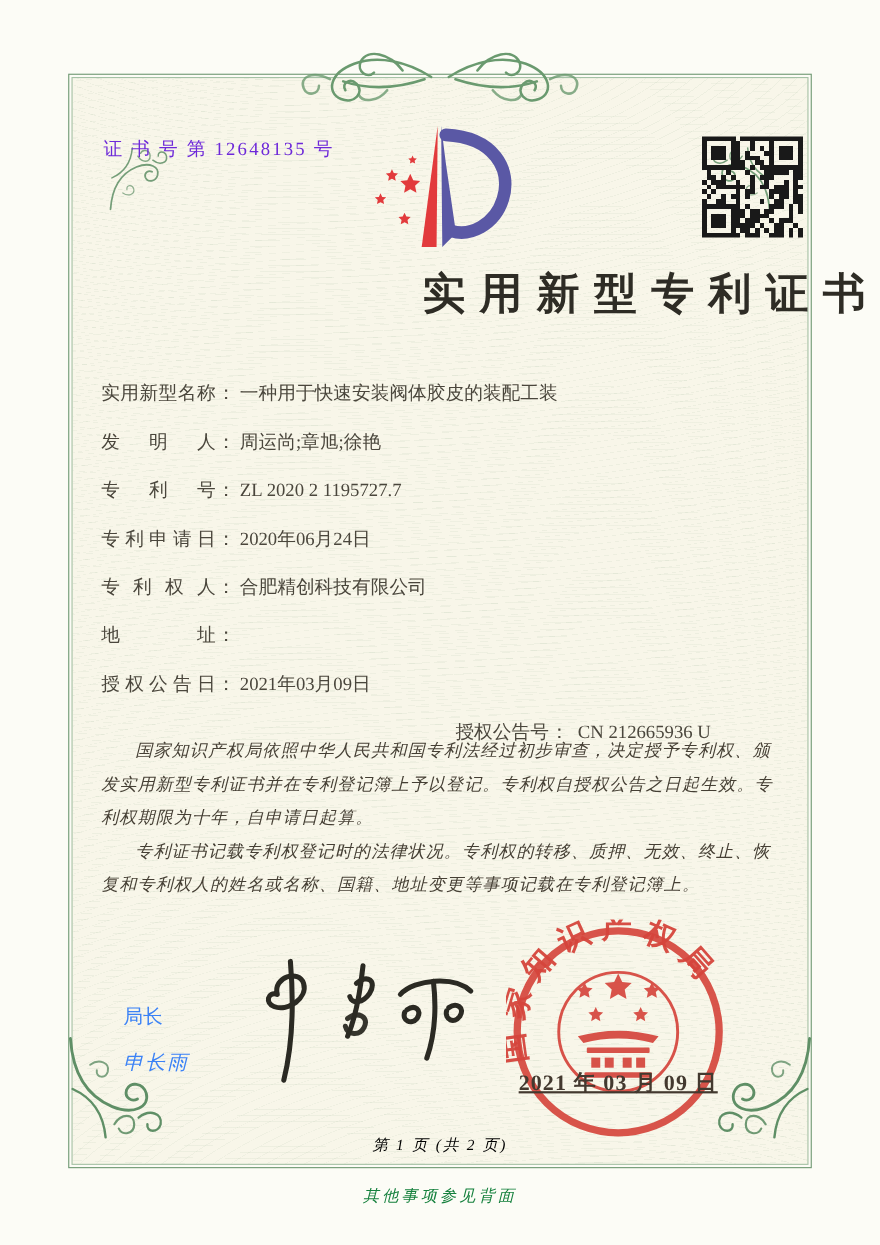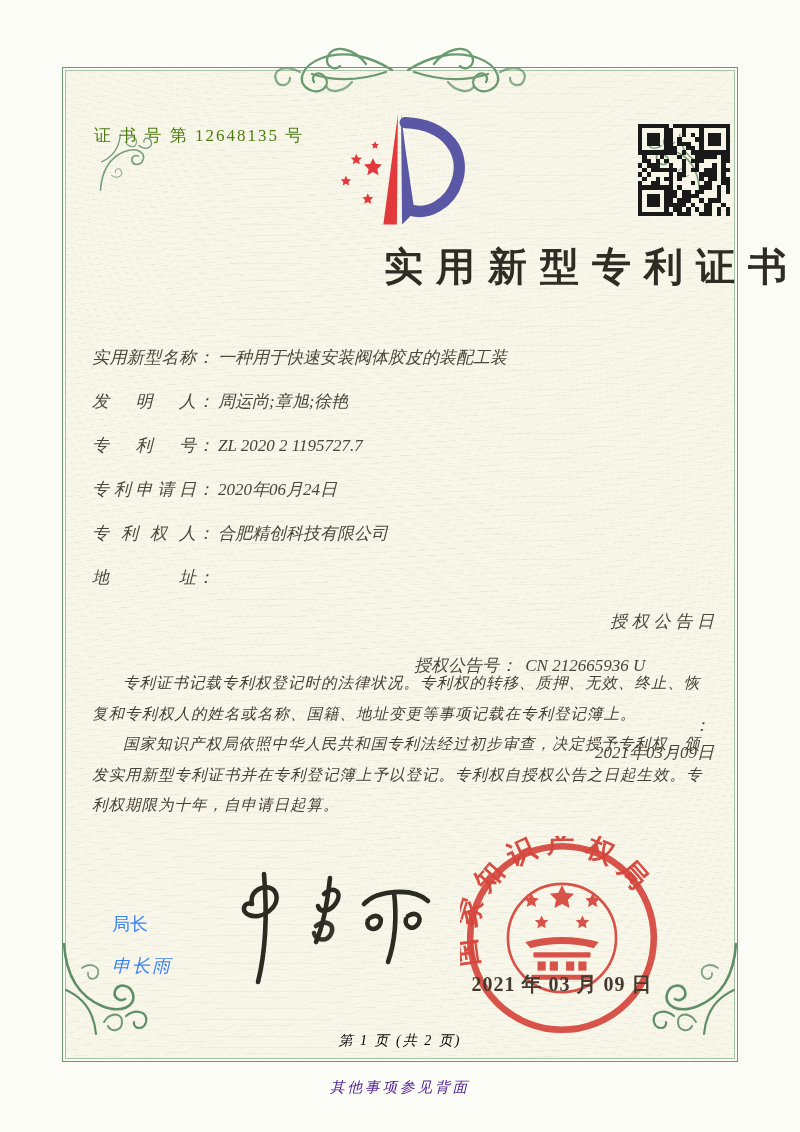--- a/index.html
+++ b/index.html
@@ -21,65 +21,65 @@
     background:
       repeating-radial-gradient(900px 420px at 30% -10%, rgba(128,162,128,.09) 0 1px, transparent 1px 12px),
       repeating-radial-gradient(950px 460px at 72% 112%, rgba(128,162,128,.08) 0 1px, transparent 1px 13px),
       #f8f6e9;
   }
   
   .ornaments{position:absolute;inset:0;pointer-events:none;}
   
   .cert-no{
     position:absolute;left:94px;top:124px;
-    font-size:17px;letter-spacing:2px;color:#4d7c0f;
+    font-size:17px;letter-spacing:2px;color:#6d28d9;
   }
   .logo{position:absolute;left:322px;top:106px;width:156px;height:130px;}
   .qr{position:absolute;left:638px;top:124px;width:92px;height:92px;}
   .qr svg{width:100%;height:100%;}
   .title{
     position:absolute;left:0;right:0;top:240px;text-align:right;
     font-size:39px;font-weight:700;letter-spacing:13px;color:#2e2c25;
   }
   
   .fields{position:absolute;left:92px;top:344px;width:622px;font-size:17px;color:#4a463c;}
-  .frow{margin-bottom:17px;line-height:27px;display:flex;align-items:flex-end;font-style:italic;}
+  .frow{margin-bottom:17px;line-height:27px;display:flex;align-items:center;}
   .flabel{
     display:inline-block;width:104px;flex:0 0 104px;
     text-align:justify;text-align-last:justify;color:#4a463c;
   }
   .fcolon{display:inline-block;margin:0 4px 0 1px;}
   .fvalue{display:inline-block;max-width:486px;}
-  .grant-row{position:relative;flex-direction:column;}
+  .grant-row{position:relative;}
   .grant-second{position:absolute;left:322px;top:0;white-space:nowrap;margin-top:44px;}
   
   .body-text{
     position:absolute;left:92px;top:668px;width:620px;
     font-size:15.5px;line-height:30.5px;font-style:italic;color:#453f34;
   }
   .body-text p{margin:0;text-indent:2em;letter-spacing:1px;}
   
   .signer{position:absolute;left:112px;top:912px;font-size:18px;color:#3b82f6;}
   .signer .line2{margin-top:18px;letter-spacing:2px;font-style:italic;}
   .signature{position:absolute;left:212px;top:868px;width:240px;height:125px;}
   
   .seal{position:absolute;left:460px;top:836px;width:204px;height:204px;}
   .seal svg{width:100%;height:100%;}
   .seal-date{
     position:absolute;left:452px;top:971px;width:220px;text-align:center;
-    font-size:20px;letter-spacing:1px;color:#43392f;font-weight:600;
+    font-size:20px;letter-spacing:1px;color:#43392f;font-weight:600;text-decoration:underline;
   }
   
   .page-footer{
     position:absolute;left:0;right:0;top:1032px;text-align:center;
     font-size:14px;font-style:italic;color:#000000;letter-spacing:2px;
   }
   .back-note{
     position:absolute;left:0;right:0;top:1078px;text-align:center;
-    font-size:14.5px;font-style:italic;color:#4c1d95;letter-spacing:3px;
+    font-size:14.5px;font-style:italic;color:#15803d;letter-spacing:3px;
   }
 </style>
 </head>
 <body>
 
 <div class="page">
 
   <div class="frame-outer">
     <div class="frame-inner"></div>
   </div>
@@ -425,22 +425,22 @@
         <span class="fcolon">：</span>
       <span class="fvalue">2021年03月09日</span>
       <span class="grant-second">
         <span>授权公告号</span><span class="fcolon">：</span>
         <span>CN 212665936 U</span>
       </span>
     </div>
   </div>
 
   <div class="body-text">
+    <p>国家知识产权局依照中华人民共和国专利法经过初步审查，决定授予专利权、颁发实用新型专利证书并在专利登记簿上予以登记。专利权自授权公告之日起生效。专利权期限为十年，自申请日起算。</p>
     <p>专利证书记载专利权登记时的法律状况。专利权的转移、质押、无效、终止、恢复和专利权人的姓名或名称、国籍、地址变更等事项记载在专利登记簿上。</p>
-    <p>国家知识产权局依照中华人民共和国专利法经过初步审查，决定授予专利权、颁发实用新型专利证书并在专利登记簿上予以登记。专利权自授权公告之日起生效。专利权期限为十年，自申请日起算。</p>
   </div>
 
   <div class="signer">
     <div>局长</div>
     <div class="line2">申长雨</div>
   </div>
 
   <svg class="signature" viewBox="0 0 240 125">
     <g stroke="#2b2a23" stroke-width="4.6" fill="none" stroke-linecap="round" stroke-linejoin="round">
       <path d="M40,36 C36,20 60,13 64,26 C68,39 50,52 37,47 C29,44 31,33 40,36"></path>

